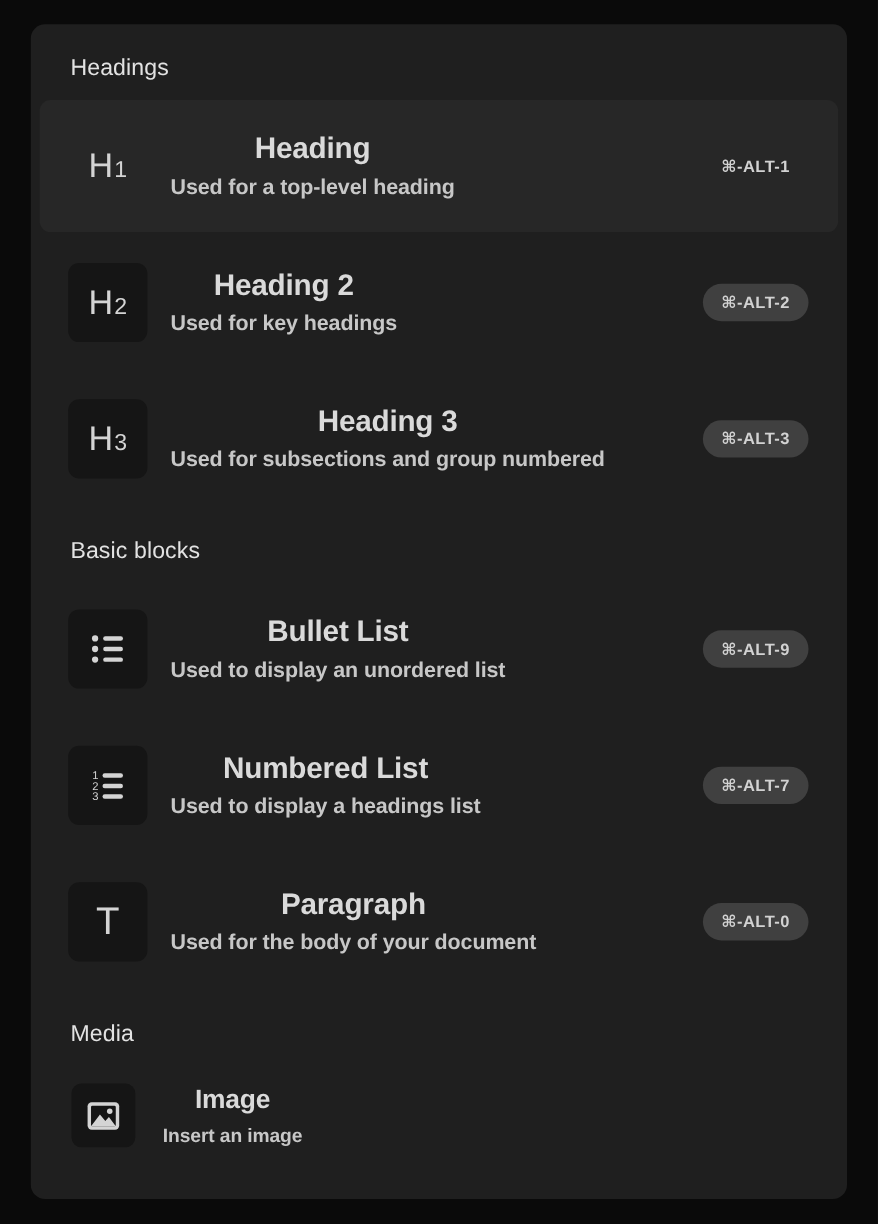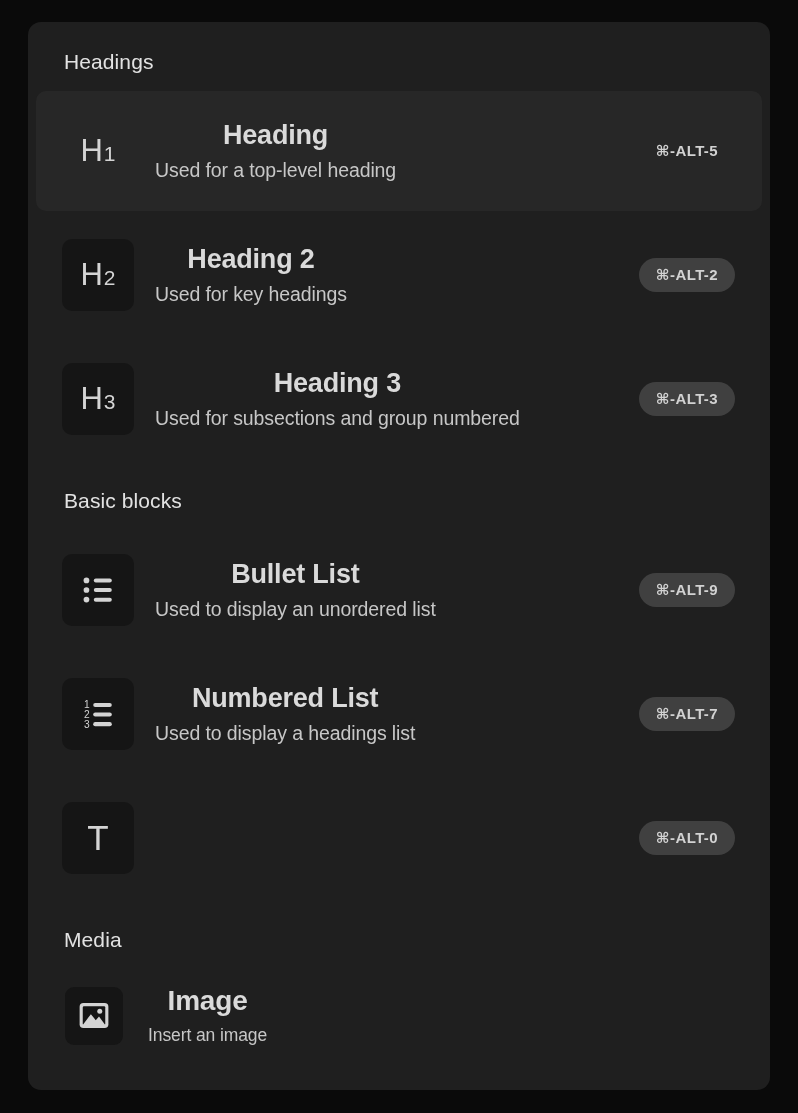--- a/index.html
+++ b/index.html
@@ -46,37 +46,37 @@
   .h-glyph { display:flex; align-items:baseline; color:#d4d4d4; }
   .h-glyph .h { font-size:31px; font-weight:400; }
   .h-glyph .d { font-size:21px; font-weight:400; margin-left:1px; }
   .t-glyph { font-size:35px; font-weight:400; color:#d4d4d4; }
   .titles { display:flex; flex-direction:column; gap:8px; min-width:0;text-align:center; }
   .title {
     font-size:27px; font-weight:600; color:#dadada;
     letter-spacing:-0.2px;
   }
   .subtitle {
-    font-size:19.5px; font-weight:400; color:#c7c7c7;
+    font-size:19.5px; font-weight:700; color:#c7c7c7;
     letter-spacing:-0.1px;
   }
   .pill {
     margin-left:auto; flex:none;
     background:#404040;
     border-radius:18px;
     padding:8px 17px;
     font-size:15px; font-weight:700; color:#d2d2d2;
     letter-spacing:0.4px;
     white-space:nowrap;
   }
   .row.selected .pill { background:transparent; }
   
   .row.compact { padding:16px 27px 16px 29px; gap:25px; }
   .row.compact .icon-box { width:58px; height:58px; border-radius:9px; }
-  .row.compact .title { font-size:28px; }
+  .row.compact .title { font-size:24px; }
   .row.compact .subtitle { font-size:17.5px; }
   svg { display:block; }
 </style>
 </head>
 <body>
 
 <div class="panel">
 
   <div class="section-label">Headings</div>
 
@@ -86,21 +86,21 @@
       <div class="icon-box">
         <span class="h-glyph">
             <span class="h">H</span>
             <span class="d">1</span>
           </span>
       </div>
       <div class="titles">
         <div class="title">Heading</div>
         <div class="subtitle">Used for a top-level heading</div>
       </div>
-      <div class="pill">⌘-ALT-5</div>
+      <div class="pill">⌘-ALT-1</div>
     </div>
 
     <div class="row">
       <div class="icon-box">
         <span class="h-glyph">
             <span class="h">H</span>
             <span class="d">2</span>
           </span>
       </div>
       <div class="titles">
@@ -162,20 +162,24 @@
         <div class="title">Numbered List</div>
         <div class="subtitle">Used to display a headings list</div>
       </div>
       <div class="pill">⌘-ALT-7</div>
     </div>
 
     <div class="row">
       <div class="icon-box">
         <span class="t-glyph">T</span>
       </div>
+      <div class="titles">
+        <div class="title">Paragraph</div>
+        <div class="subtitle">Used for the body of your document</div>
+      </div>
       <div class="pill">⌘-ALT-0</div>
     </div>
   </div>
 
   <div class="section-label mt">Media</div>
 
   <div class="rows">
 
     <div class="row compact">
       <div class="icon-box">

